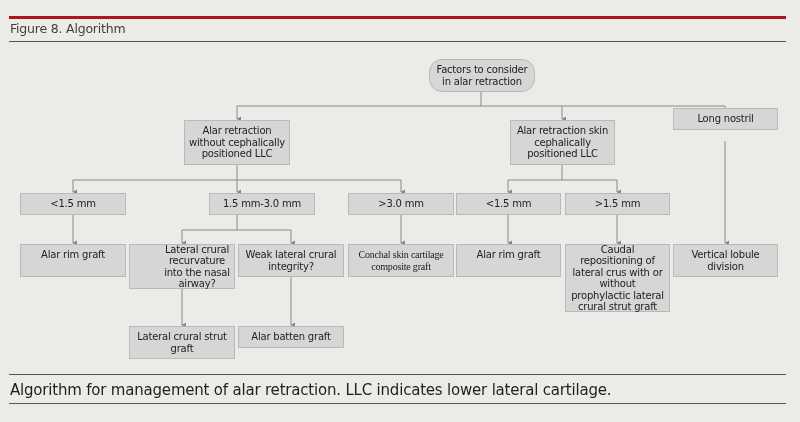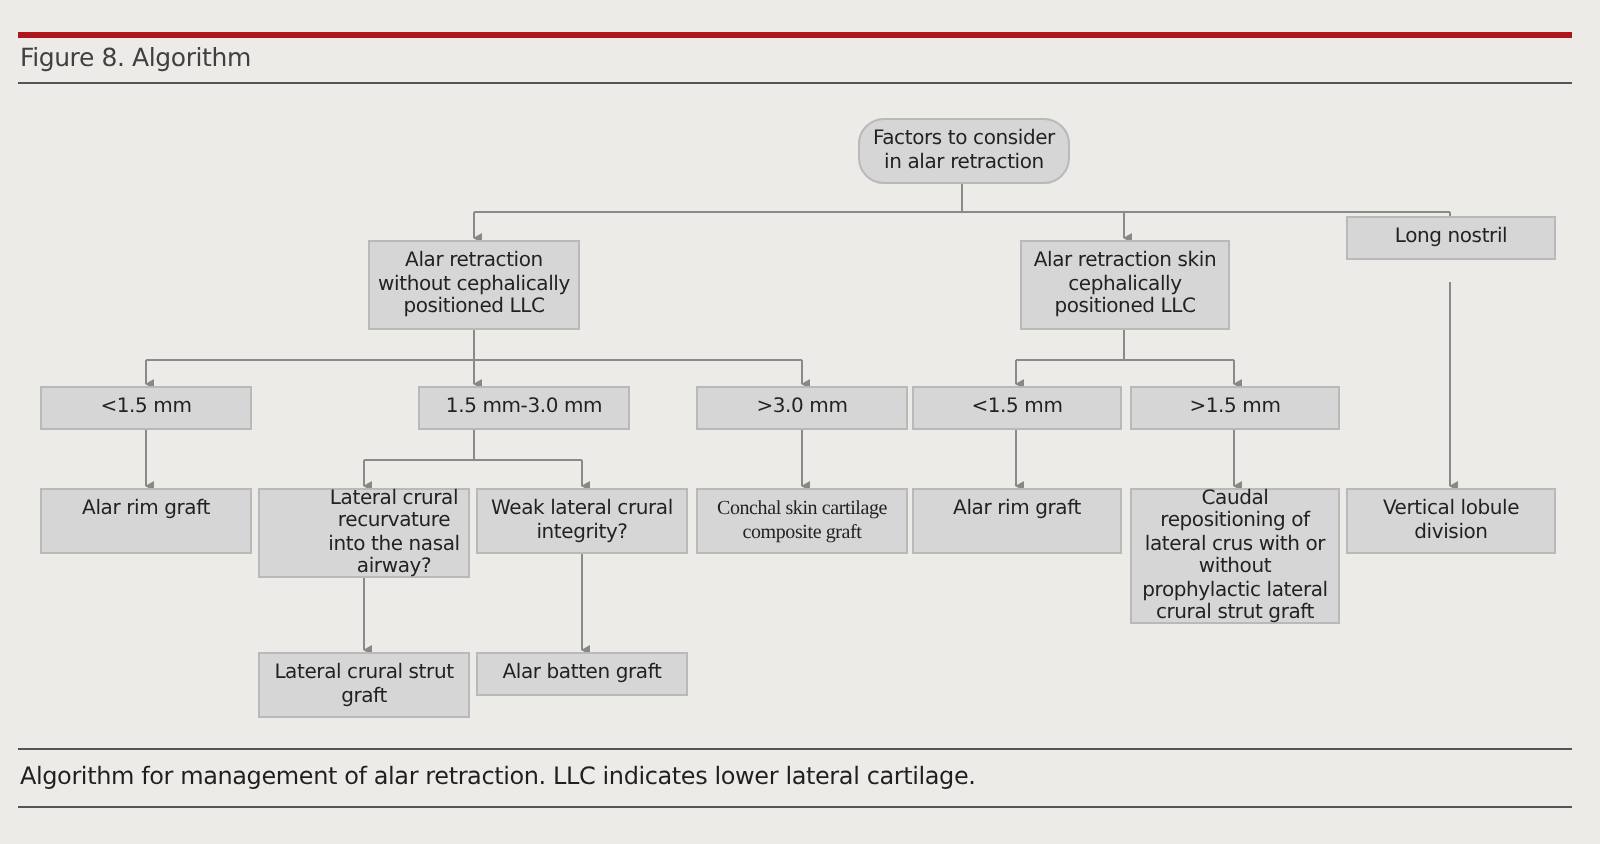--- a/index.html
+++ b/index.html
@@ -5,21 +5,21 @@
   html, body { margin:0; padding:0; }
   body { width:800px; height:422px; background:#ecebe8; position:relative; overflow:hidden;
          font-family:"DejaVu Sans", "Liberation Sans", sans-serif; color:#2a2a2a; }
   .redline { position:absolute; left:9px; top:16px; width:777px; height:3px; background:#b0141c; }
   .title { position:absolute; left:10px; top:21px; font-size:12.5px; color:#404040; letter-spacing:-0.2px; }
   .rule { position:absolute; left:9px; width:777px; height:1px; background:#555; }
   .box { position:absolute; background:#d6d6d6; border:1px solid #b9b9b9; box-sizing:border-box;
          font-size:10px; line-height:11.5px; text-align:center; display:flex; align-items:center;
          justify-content:center; color:#222; letter-spacing:-0.2px; padding:2px 3px; }
   .box.top { align-items:flex-start; padding-top:4px; }
-  .caption { position:absolute; left:10px; top:381px; font-size:12px; color:#1f1f1f; letter-spacing:-0.2px; }
+  .caption { position:absolute; left:10px; top:381px; font-size:15px; color:#1f1f1f; letter-spacing:-0.2px; }
   svg.lines { position:absolute; left:0; top:0; }
 </style>
 </head>
 <body>
 
 <div class="redline"></div>
 <div class="title">Figure 8. Algorithm</div>
 <div class="rule" style="top:41px;"></div>
 
 <svg class="lines" width="800" height="422">

